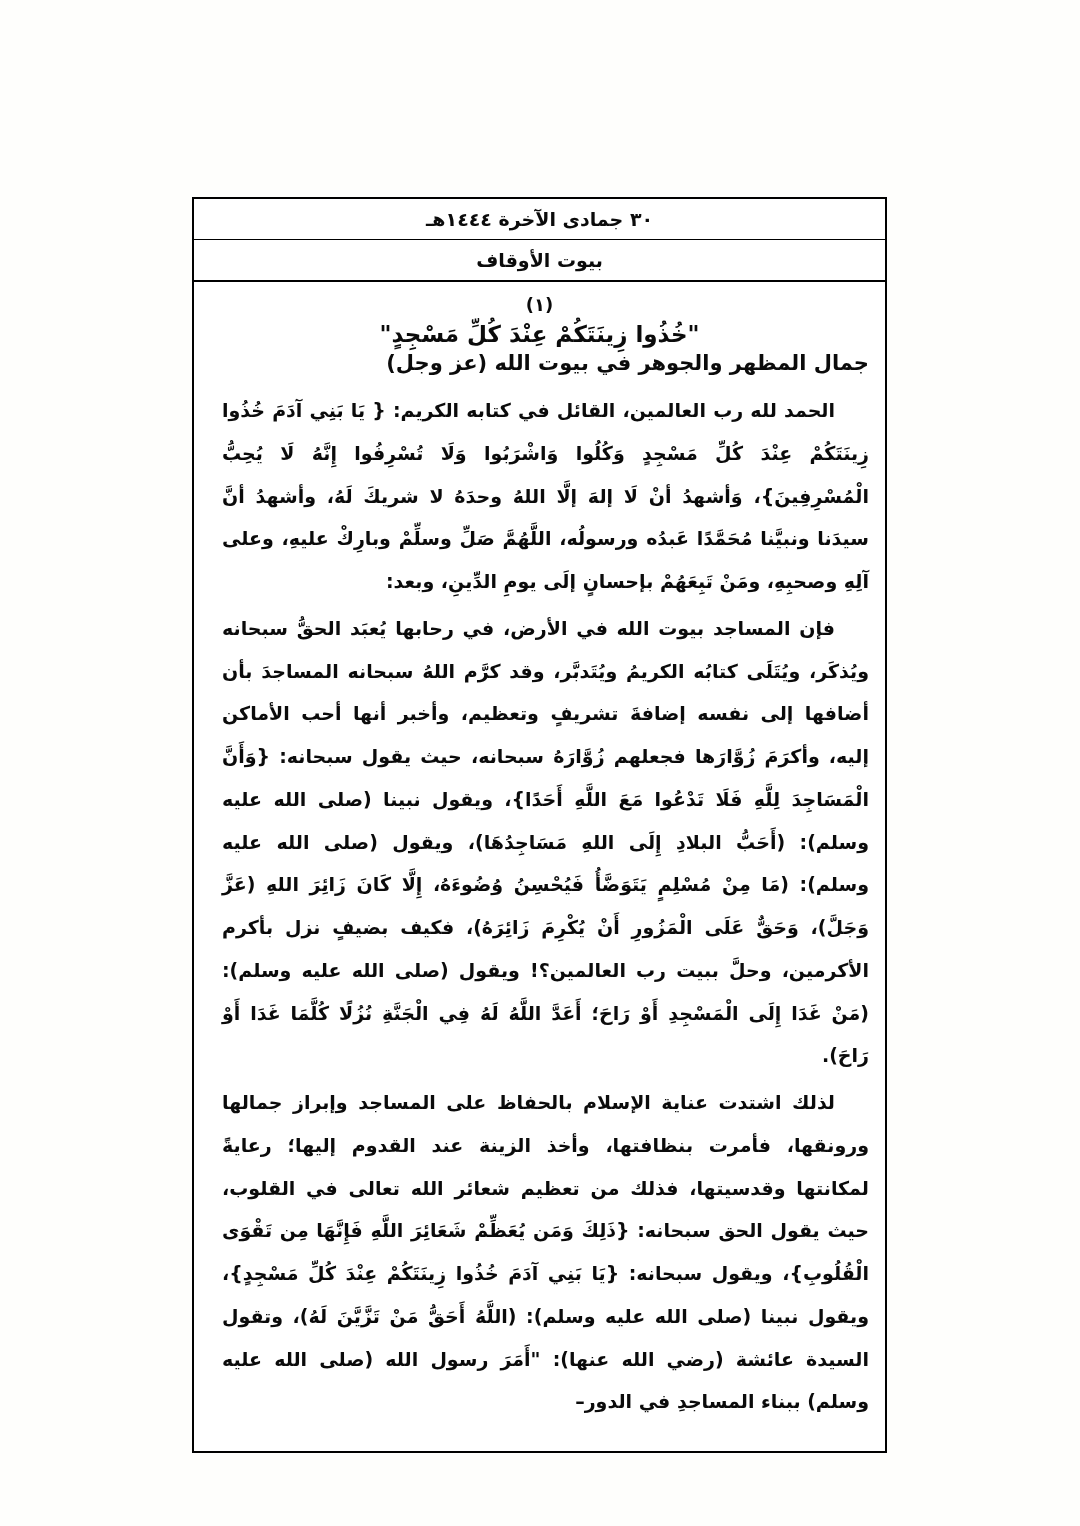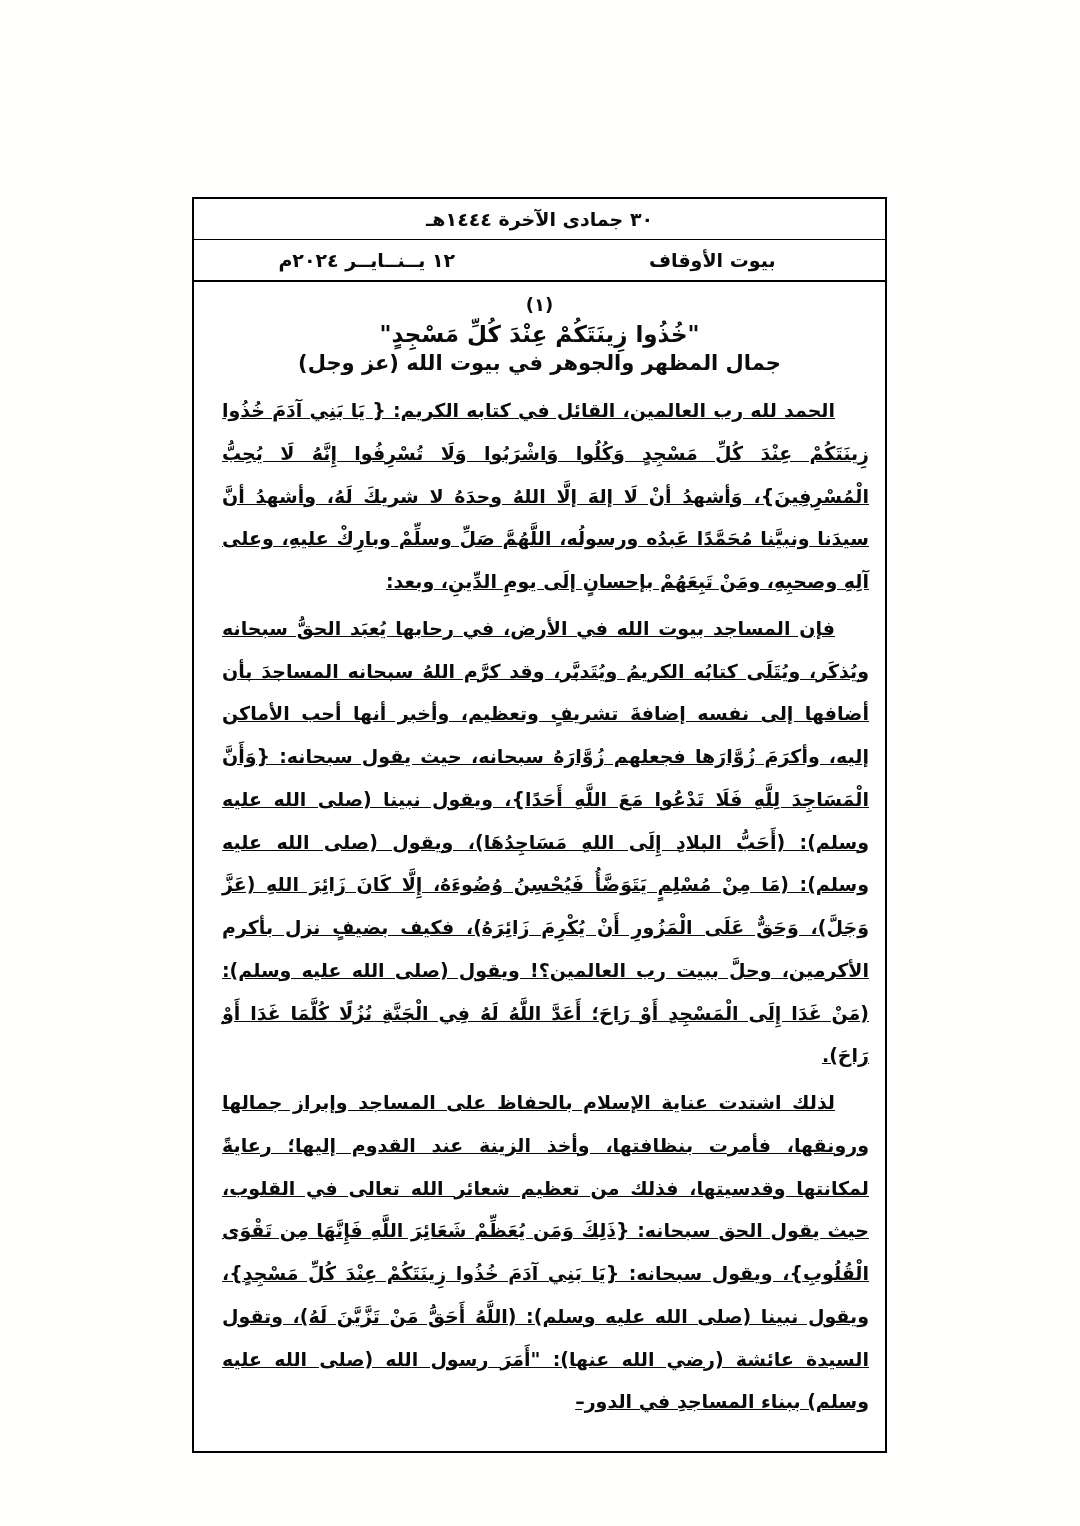--- a/index.html
+++ b/index.html
@@ -57,48 +57,46 @@
     font-weight: bold;
     margin: 4px 0 2px 0;
   }
   .title {
     text-align: center;
     font-size: 23px;
     font-weight: bold;
     margin: 6px 0 4px 0;
   }
   .subtitle {
-    text-align: center;
+    text-align: right;
     font-size: 21px;
     font-weight: bold;
     margin: 0 0 14px 0;
   }
   .para {
     font-size: 19px;
     font-weight: bold;
     line-height: 2.25;
     text-align: justify;
     text-indent: 34px;
     margin: 0 0 4px 12px;
-    text-decoration: underline;
   }
 </style>
 </head>
 <body>
 
 <div class="sheet">
   <div class="content">
 
     <div class="letterhead">
       <div class="lh-row lh-row-top">
         <div class="lh-cell">٣٠ جمادى الآخرة ١٤٤٤هـ</div>
       </div>
       <div class="lh-row">
         <div class="lh-cell">بيوت الأوقاف</div>
-        <div class="lh-cell">١٢ يــنــايــر ٢٠٢٤م</div>
       </div>
     </div>
 
     <div class="bodybox">
       <div class="page-number">(١)</div>
       <div class="title">"خُذُوا زِينَتَكُمْ عِنْدَ كُلِّ مَسْجِدٍ"</div>
       <div class="subtitle">جمال المظهر والجوهر في بيوت الله (عز وجل)</div>
       <p class="para">الحمد لله رب العالمين، القائل في كتابه الكريم: { يَا بَنِي آدَمَ خُذُوا زِينَتَكُمْ عِنْدَ كُلِّ مَسْجِدٍ وَكُلُوا وَاشْرَبُوا وَلَا تُسْرِفُوا إِنَّهُ لَا يُحِبُّ الْمُسْرِفِينَ}، وَأشهدُ أنْ لَا إلهَ إلَّا اللهُ وحدَهُ لا شريكَ لَهُ، وأشهدُ أنَّ سيدَنا ونبيَّنا مُحَمَّدًا عَبدُه ورسولُه، اللَّهُمَّ صَلِّ وسلِّمْ وبارِكْ عليهِ، وعلى آلِهِ وصحبِهِ، ومَنْ تَبِعَهُمْ بإحسانٍ إلَى يومِ الدِّينِ، وبعد:</p>
       <p class="para">فإن المساجد بيوت الله في الأرض، في رحابها يُعبَد الحقُّ سبحانه ويُذكَر، ويُتَلَى كتابُه الكريمُ ويُتَدبَّر، وقد كرَّم اللهُ سبحانه المساجدَ بأن أضافها إلى نفسه إضافةَ تشريفٍ وتعظيم، وأخبر أنها أحب الأماكن إليه، وأكرَمَ زُوَّارَها فجعلهم زُوَّارَهُ سبحانه، حيث يقول سبحانه: {وَأَنَّ الْمَسَاجِدَ لِلَّهِ فَلَا تَدْعُوا مَعَ اللَّهِ أَحَدًا}، ويقول نبينا (صلى الله عليه وسلم): (أَحَبُّ البلادِ إِلَى اللهِ مَسَاجِدُهَا)، ويقول (صلى الله عليه وسلم): (مَا مِنْ مُسْلِمٍ يَتَوَضَّأُ فَيُحْسِنُ وُضُوءَهُ، إِلَّا كَانَ زَائِرَ اللهِ (عَزَّ وَجَلَّ)، وَحَقٌّ عَلَى الْمَزُورِ أَنْ يُكْرِمَ زَائِرَهُ)، فكيف بضيفٍ نزل بأكرم الأكرمين، وحلَّ ببيت رب العالمين؟! ويقول (صلى الله عليه وسلم): (مَنْ غَدَا إِلَى الْمَسْجِدِ أَوْ رَاحَ؛ أَعَدَّ اللَّهُ لَهُ فِي الْجَنَّةِ نُزُلًا كُلَّمَا غَدَا أَوْ رَاحَ).</p>
       <p class="para">لذلك اشتدت عناية الإسلام بالحفاظ على المساجد وإبراز جمالها ورونقها، فأمرت بنظافتها، وأخذ الزينة عند القدوم إليها؛ رعايةً لمكانتها وقدسيتها، فذلك من تعظيم شعائر الله تعالى في القلوب، حيث يقول الحق سبحانه: {ذَلِكَ وَمَن يُعَظِّمْ شَعَائِرَ اللَّهِ فَإِنَّهَا مِن تَقْوَى الْقُلُوبِ}، ويقول سبحانه: {يَا بَنِي آدَمَ خُذُوا زِينَتَكُمْ عِنْدَ كُلِّ مَسْجِدٍ}، ويقول نبينا (صلى الله عليه وسلم): (اللَّهُ أَحَقُّ مَنْ تَزَّيَّنَ لَهُ)، وتقول السيدة عائشة (رضي الله عنها): "أَمَرَ رسول الله (صلى الله عليه وسلم) ببناء المساجدِ في الدور–</p>

